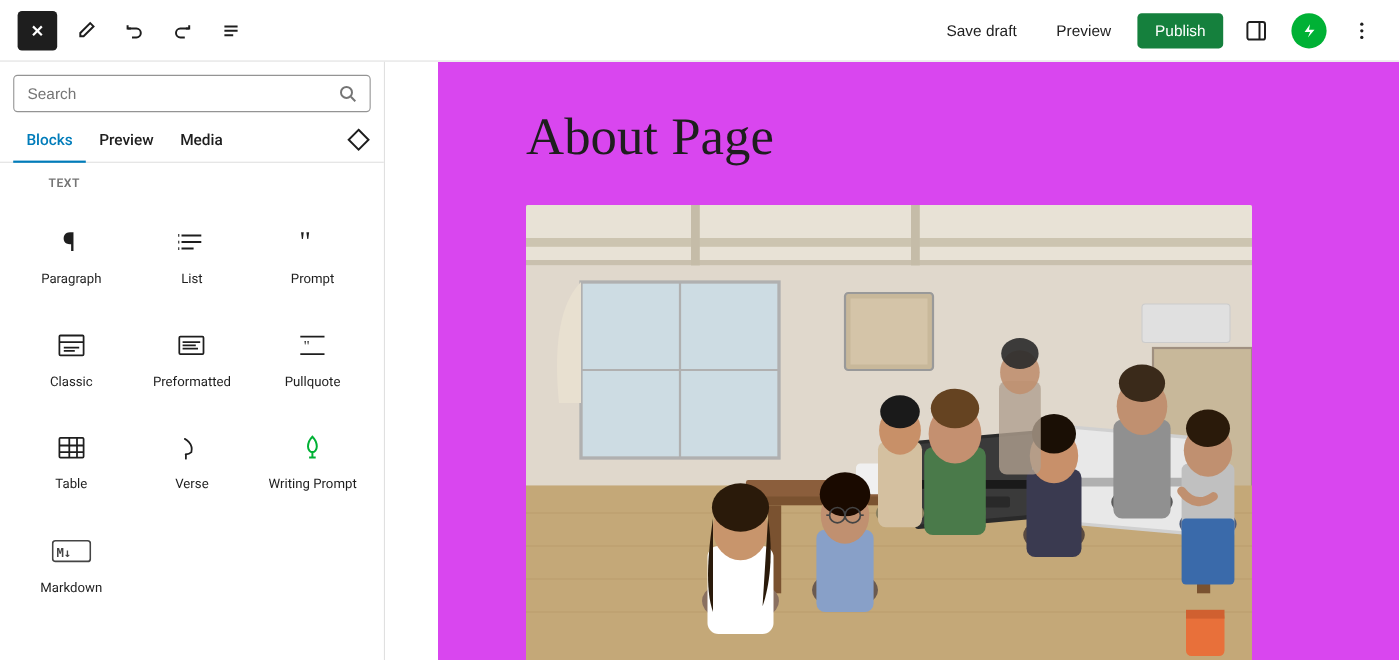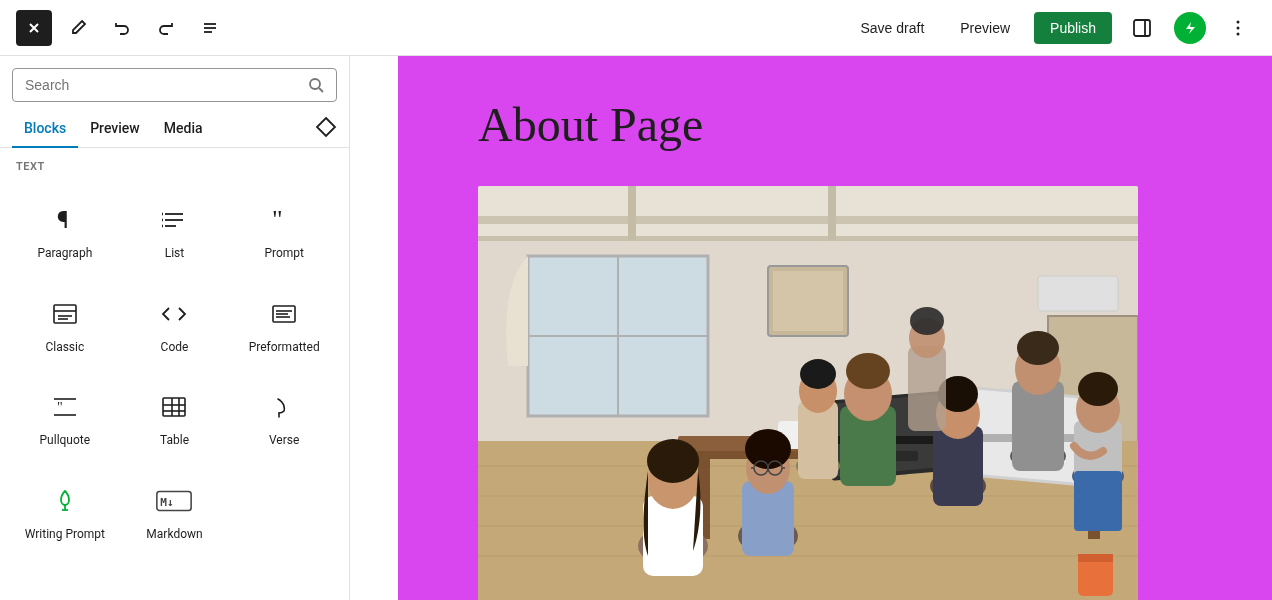--- a/index.html
+++ b/index.html
@@ -80,21 +80,21 @@
       border-bottom: 2px solid transparent; color: #1e1e1e; margin-bottom: -1px;
     }
     .tab.active { border-bottom-color: #007cba; color: #007cba; }
     .tab:not(.active) { color: #1e1e1e; }
     .diamond-icon { margin-left: auto; cursor: pointer; }
 
     .blocks-content { overflow-y: auto; flex: 1; padding: 12px; }
 
     .section-label {
       font-size: 11px; font-weight: 600; color: #757575; text-transform: uppercase;
-      letter-spacing: 0.5px; margin-bottom: 12px; padding: 0 4px;
+      letter-spacing: 0.5px; margin-bottom: 12px; padding: 0 4px; margin-left: 28px;
     }
 
     .blocks-grid {
       display: grid; grid-template-columns: repeat(3, 1fr); gap: 4px;
       margin-bottom: 8px;
     }
 
     .block-item {
       display: flex; flex-direction: column; align-items: center; justify-content: center;
       padding: 16px 8px 12px 8px; border-radius: 6px; cursor: pointer;
@@ -257,29 +257,20 @@
             <svg width="28" height="28" viewBox="0 0 28 28" fill="none" stroke="#1e1e1e" stroke-width="1.6">
               <rect x="3" y="5" width="22" height="18" rx="1"></rect>
               <line x1="3" y1="11" x2="25" y2="11"></line>
               <line x1="7" y1="16" x2="21" y2="16"></line>
               <line x1="7" y1="19" x2="17" y2="19"></line>
             </svg>
           </div>
           <span class="block-label">Classic</span>
         </div>
 
-        <div class="block-item">
-          <div class="block-icon">
-            <svg width="28" height="28" viewBox="0 0 28 28" fill="none" stroke="#1e1e1e" stroke-width="1.8">
-              <polyline points="9,8 3,14 9,20"></polyline>
-              <polyline points="19,8 25,14 19,20"></polyline>
-            </svg>
-          </div>
-          <span class="block-label">Code</span>
-        </div>
 
         <div class="block-item">
           <div class="block-icon">
             <svg width="28" height="28" viewBox="0 0 28 28" fill="none" stroke="#1e1e1e" stroke-width="1.6">
               <rect x="3" y="6" width="22" height="16" rx="1"></rect>
               <line x1="6" y1="11" x2="22" y2="11"></line>
               <line x1="6" y1="14" x2="18" y2="14"></line>
               <line x1="6" y1="17" x2="20" y2="17"></line>
             </svg>
           </div>

